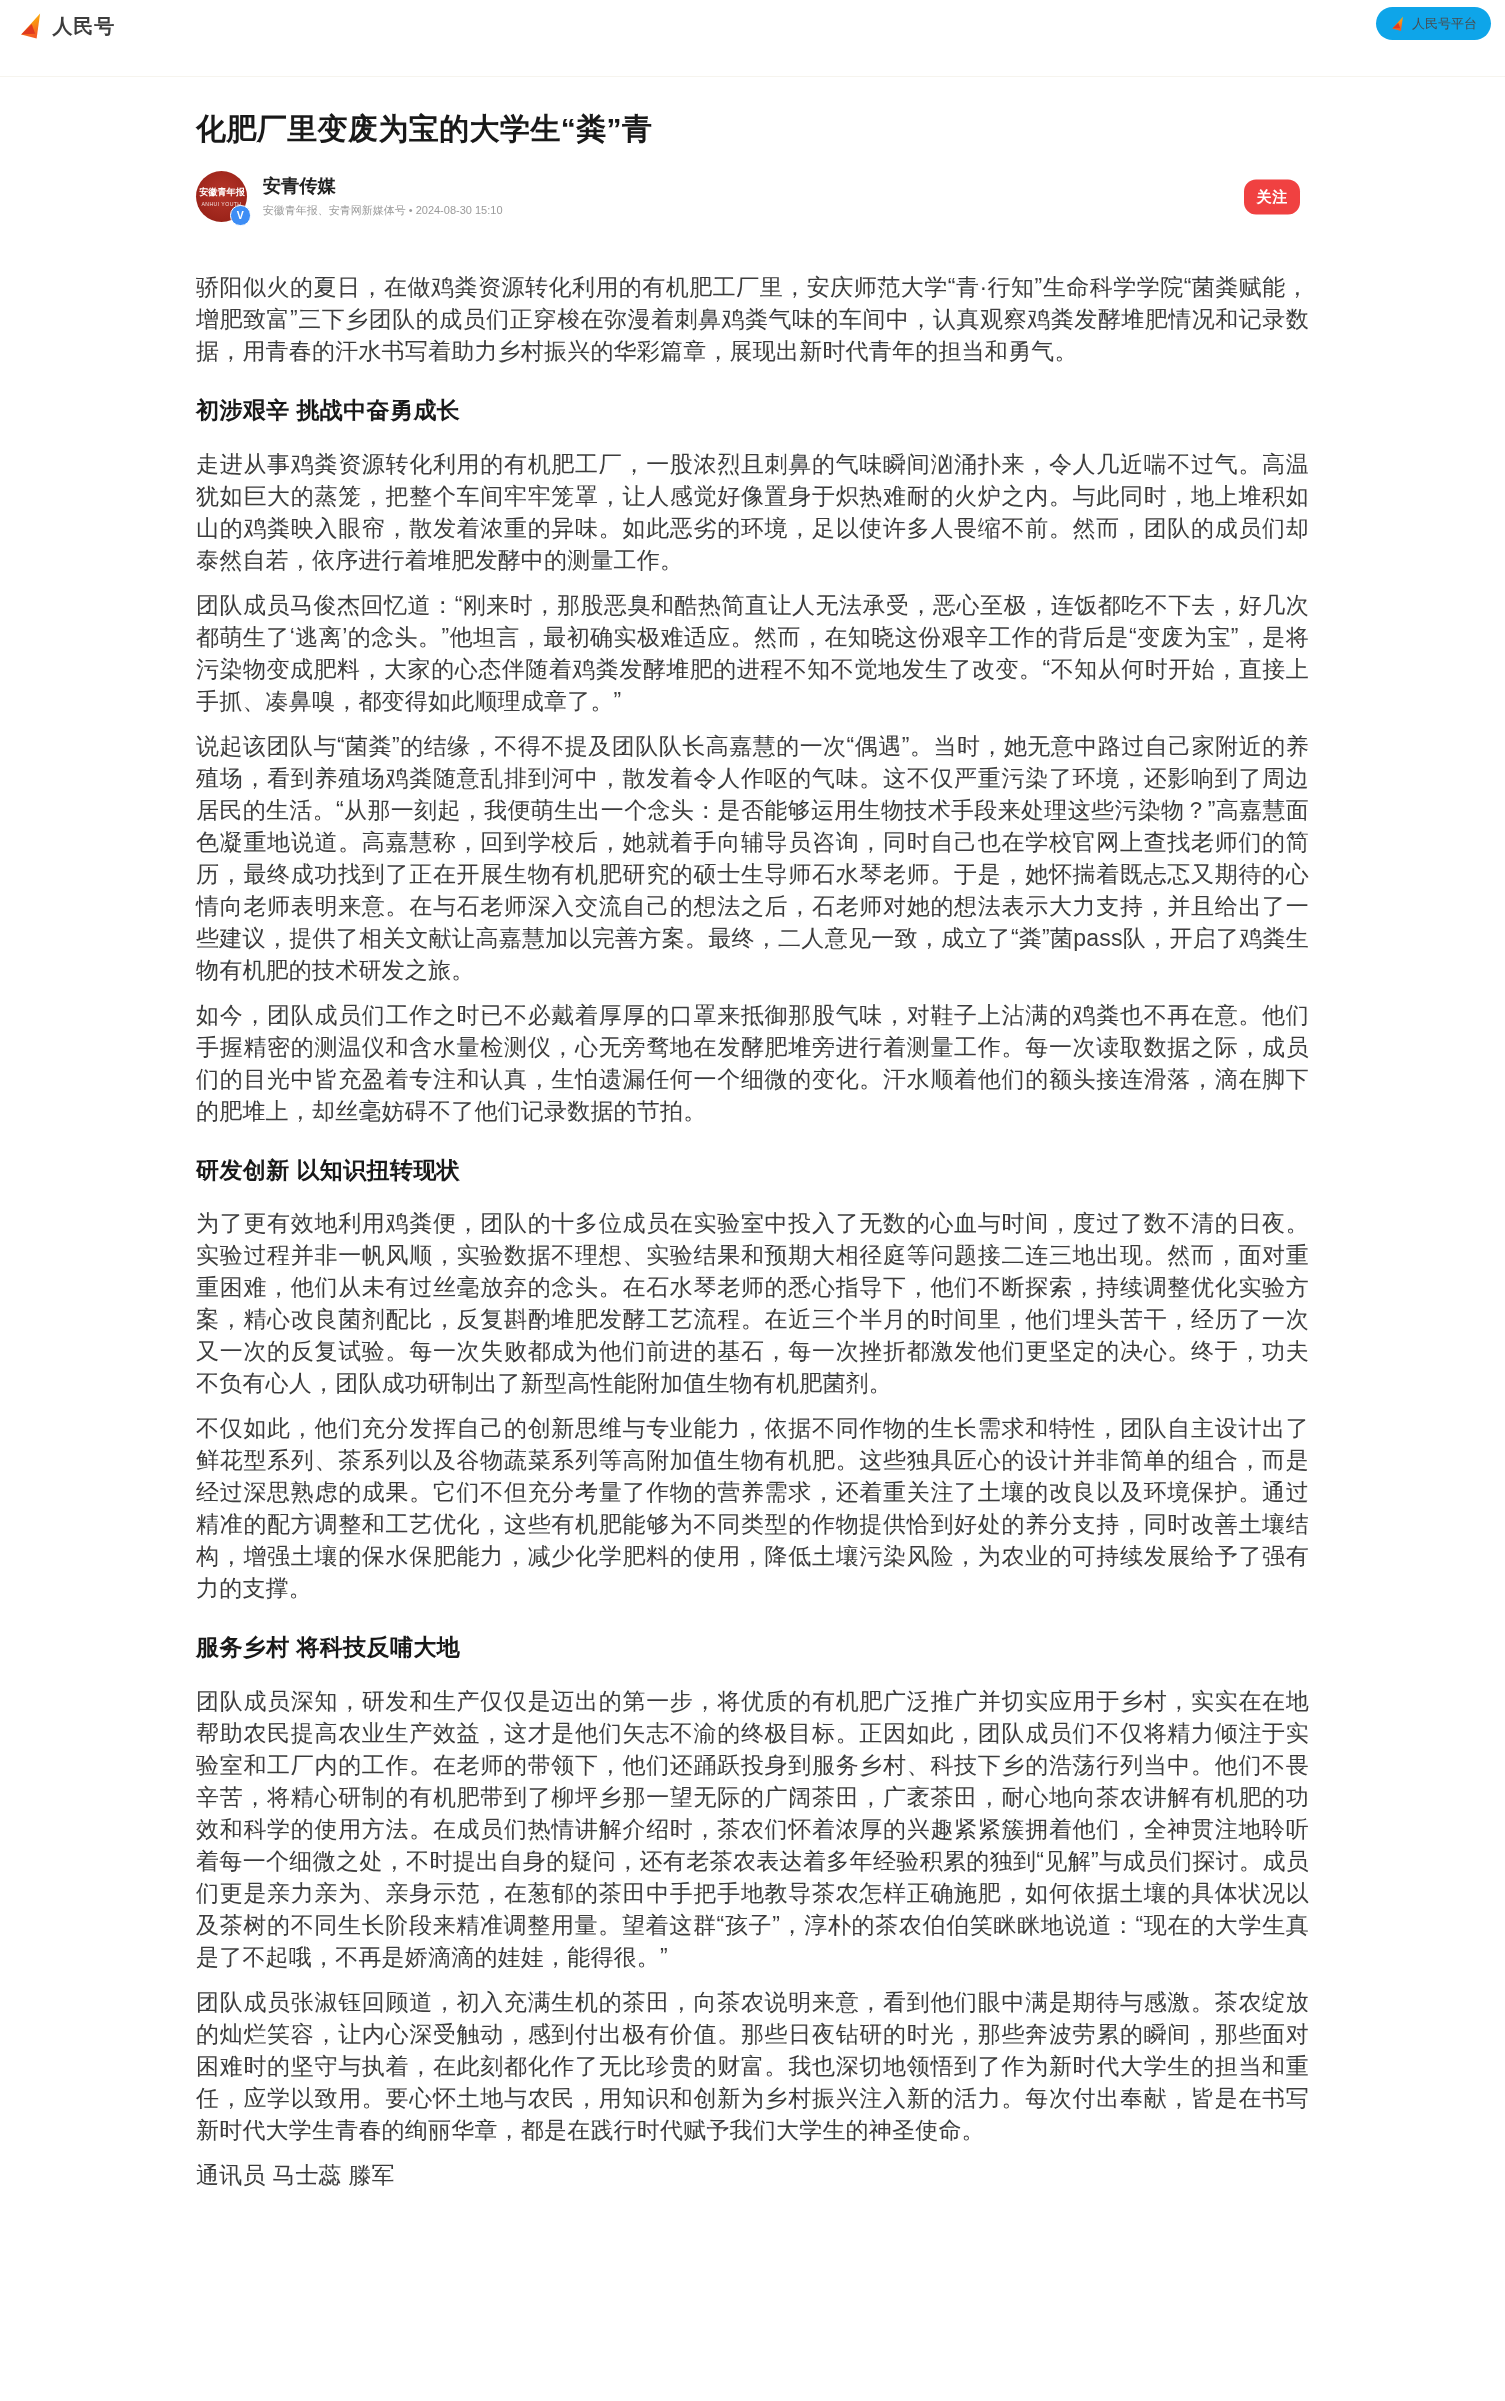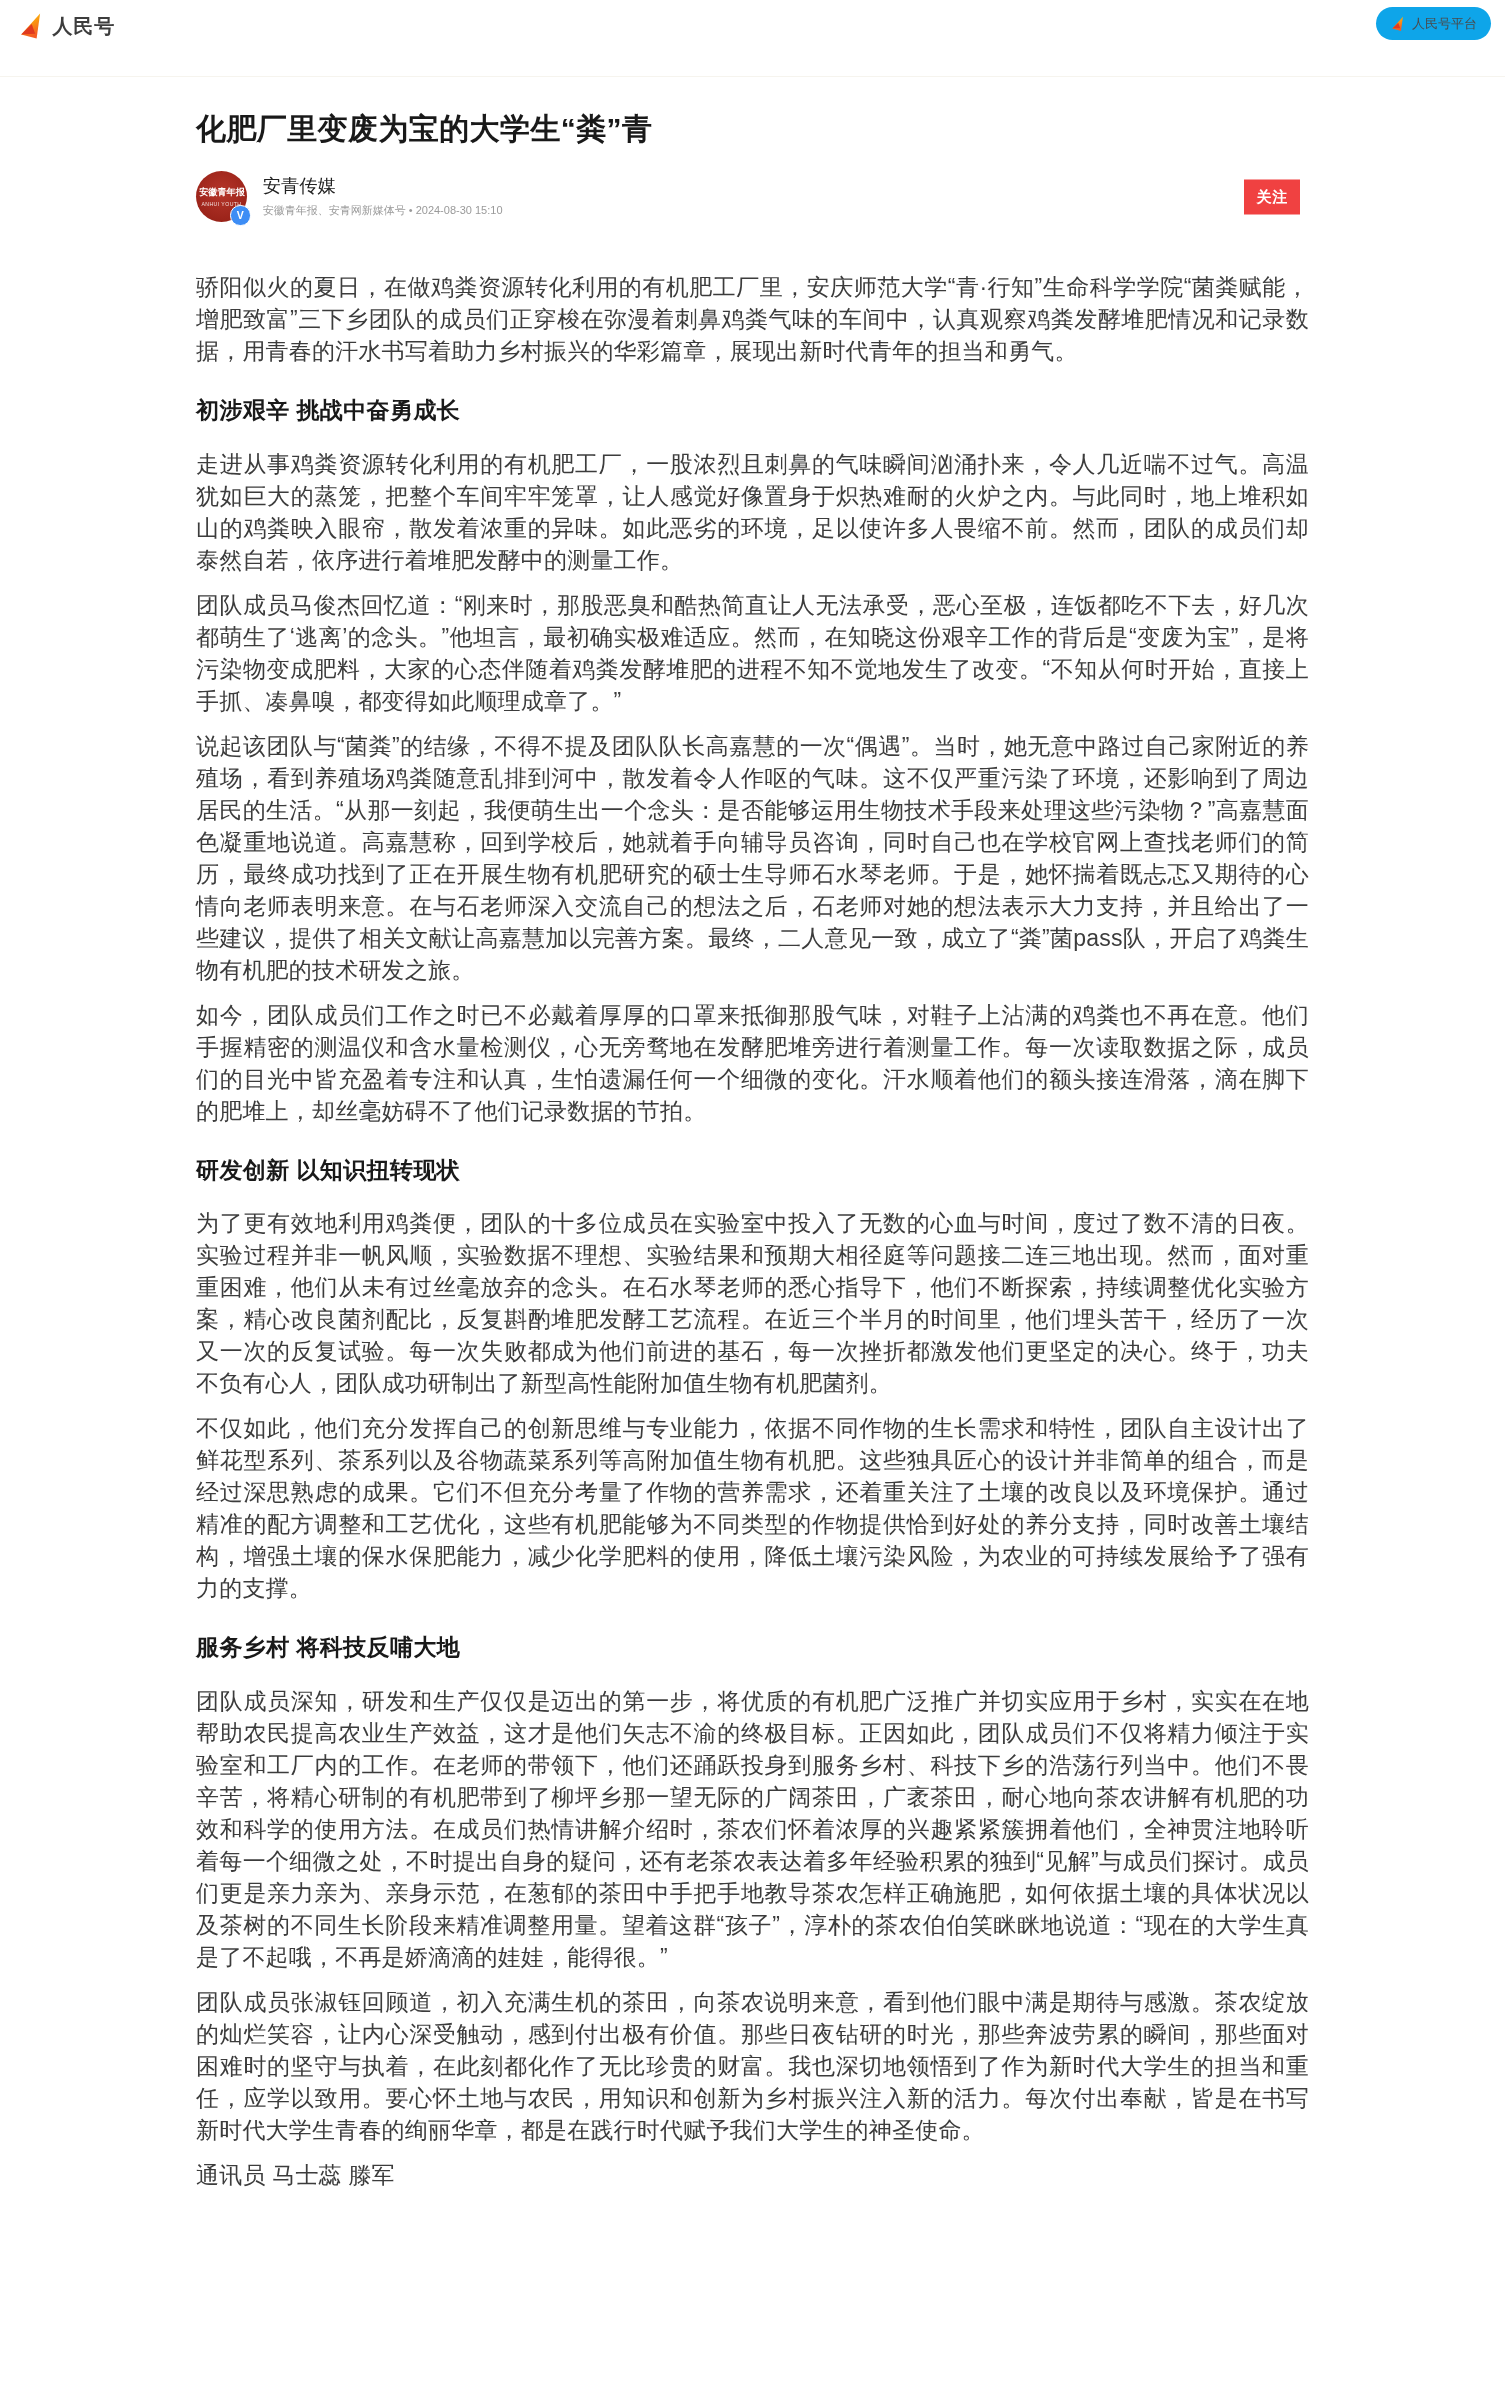--- a/index.html
+++ b/index.html
@@ -36,25 +36,25 @@
     position:relative;display:flex;flex-direction:column;align-items:center;justify-content:center;
   }
   .avatar .av-line1{color:#fff;font-size:9.6px;font-weight:700;white-space:nowrap;transform:scale(.95);}
   .avatar .av-line2{color:rgba(255,255,255,.85);font-size:5.2px;letter-spacing:0.4px;margin-top:1.7px;white-space:nowrap;}
   .v-badge{
     position:absolute;right:-3.5px;bottom:-3.5px;width:18.3px;height:18.3px;border-radius:50%;
     background:#3d8df5;border:1.7px solid #fff;color:#fff;font-size:10.5px;font-weight:700;
     display:flex;align-items:center;justify-content:center;
   }
   .author-info{margin-left:15.7px;}
-  .author-name{font-size:18.3px;color:#222;line-height:21px;}
+  .author-name{font-size:18.3px;color:#222;line-height:21px;font-weight:bold;}
   .author-meta{font-size:11px;color:#9a9a9a;margin-top:7.8px;}
   .follow-btn{
     position:absolute;right:8.7px;top:50%;transform:translateY(-50%);
-    width:56px;height:35px;border:none;border-radius:0;
+    width:56px;height:35px;border:none;border-radius:12px;
     background:#f04141;color:#fff;font-size:15px;font-weight:700;
     cursor:pointer;display:flex;align-items:center;justify-content:center;letter-spacing:0.9px;
   }
   
   .article-body{padding-bottom:52px;}
   .article-body p.para{
     font-size:23px;line-height:32px;color:#3c3c3c;
     margin:0 0 13px;text-align:justify;letter-spacing:0.2px;
   }
   .article-body h2.sec-h{

